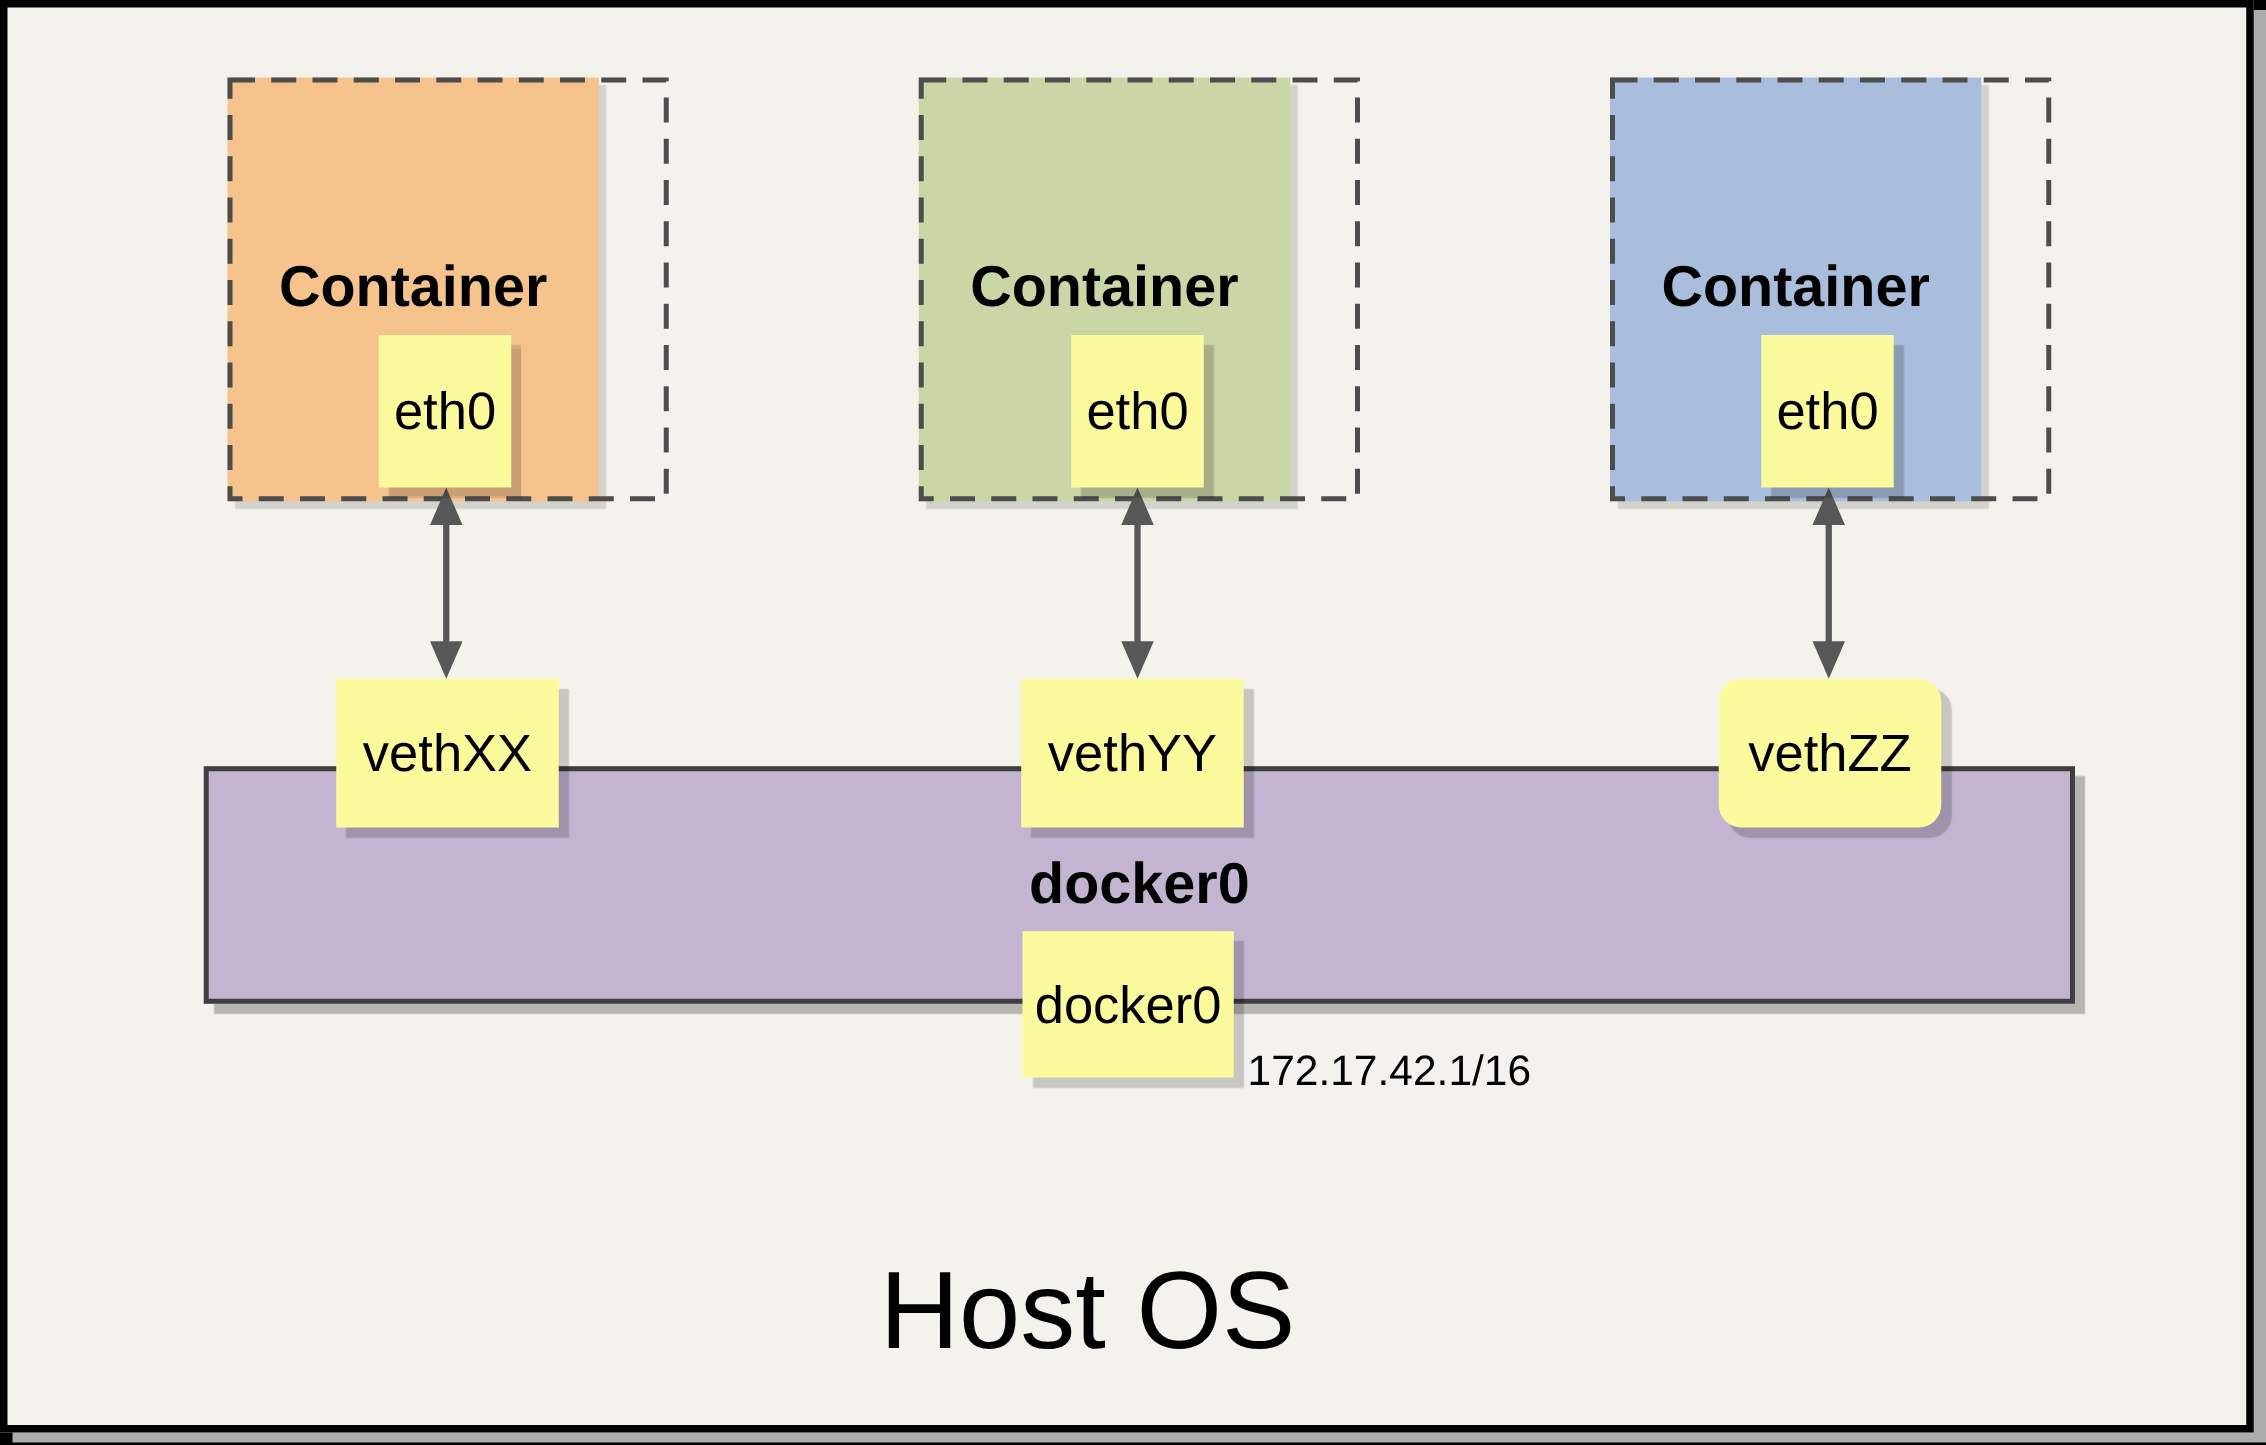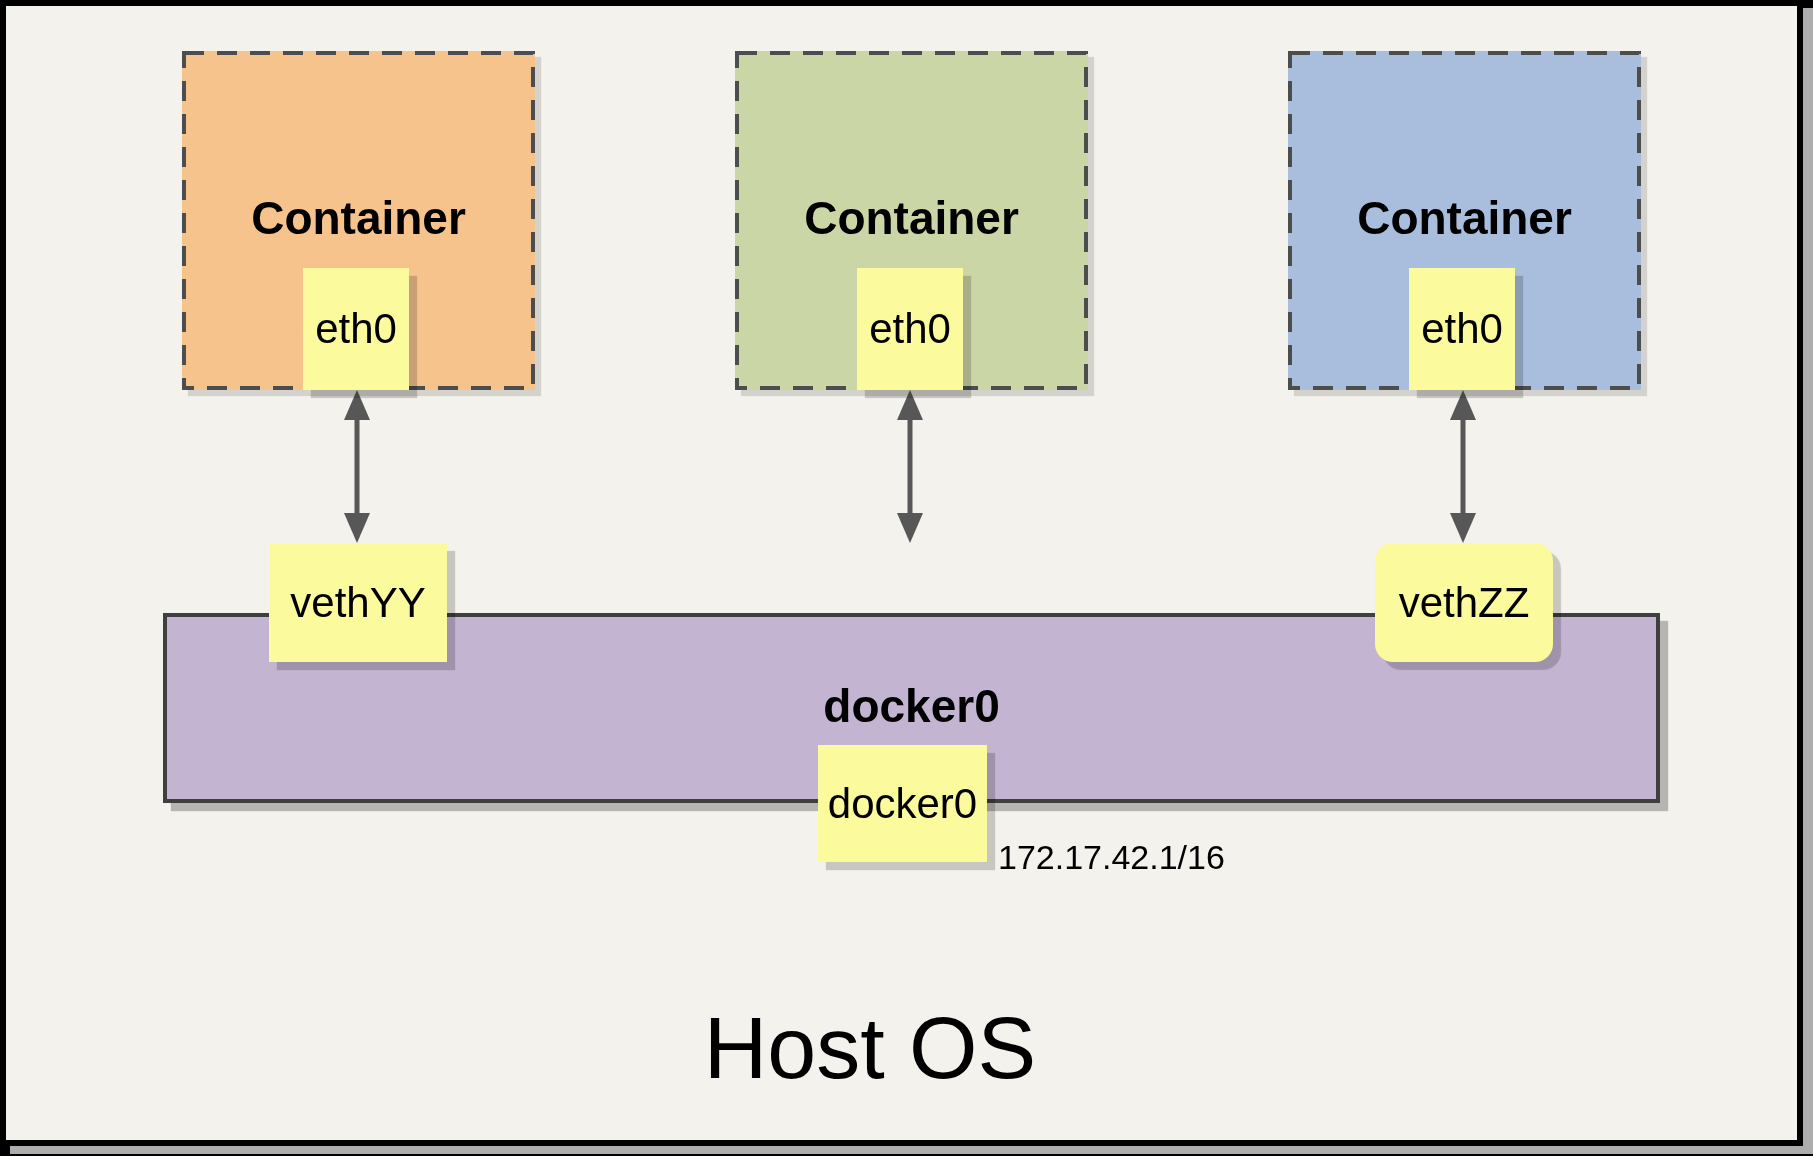--- a/index.html
+++ b/index.html
@@ -20,22 +20,22 @@
     left: 0; top: 0;
     width: 1803px;
     height: 1146px;
     border: 6px solid #000;
     box-shadow: 10px 8px 0 #ADADAD;
   }
 
   
   .container-box {
     position: absolute;
-    top: 51px;
-    width: 353px;
+    top: 62px;
+    width: 297px;
     height: 339px;
     box-shadow: 6px 6px 1px rgba(0,0,0,0.13);
   }
   .container-box .dashrect {
     position: absolute;
     left: 0; top: 0;
     overflow: visible;
   }
   .container-title {
     position: absolute;
@@ -154,21 +154,22 @@
   <svg class="arrow" style="left: 1446px; fill: rgb(87, 87, 87);" width="34" height="153">
     <polygon points="17,0 30,30 4,30"></polygon>
     <rect x="14.5" y="26" width="5" height="101"></rect>
     <polygon points="17,153 30,123 4,123"></polygon>
   </svg>
 
   <div class="bridge" style="background-color: rgb(195, 180, 210);">
     <div class="bridge-title">docker0</div>
   </div>
 
-  <div class="node veth-node" style="left: 269px; background-color: rgb(251, 251, 158);">vethYY</div>
+  <div class="node veth-node" style="left: 269px; background-color: rgb(251, 251, 158);">vethXX</div>
+  <div class="node veth-node" style="left: 817px; background-color: rgb(251, 251, 158);">vethYY</div>
   <div class="node veth-node" style="left: 1375px; background-color: rgb(251, 251, 158); border-radius: 18px;">vethZZ</div>
 
   <div class="node docker-node" style="background-color: rgb(251, 251, 158);">docker0</div>
 
   <div class="ip-label">172.17.42.1/16</div>
 
   <div class="host-label">Host OS</div>
 
 </div>
 

